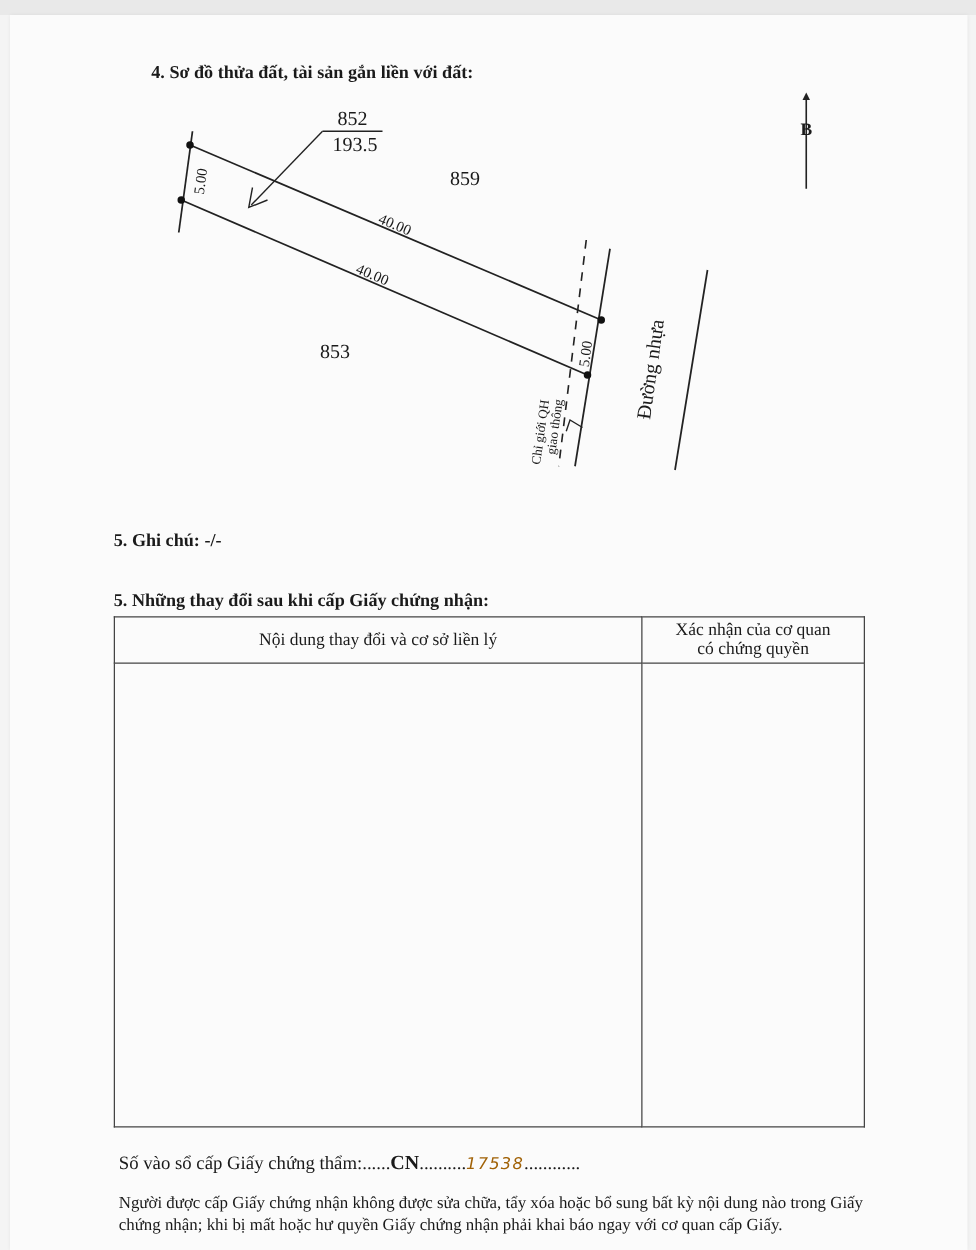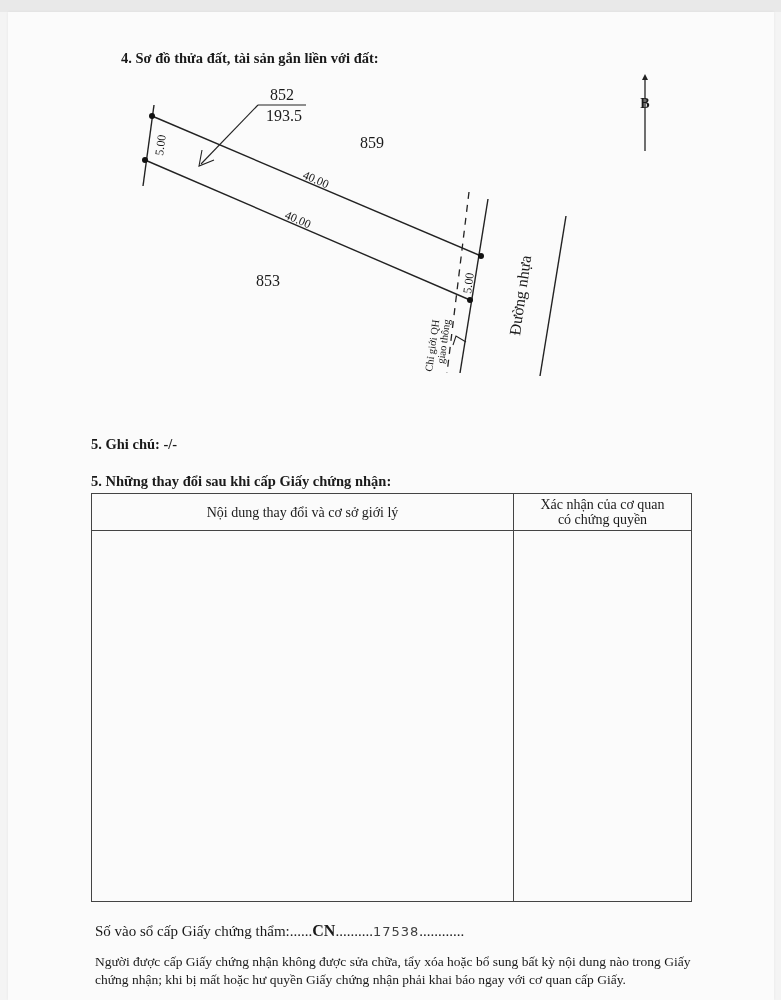--- a/index.html
+++ b/index.html
@@ -14,21 +14,21 @@
     background: #fbfbfb;
     box-shadow: 0 0 3px rgba(0,0,0,0.06);
   }
   .top-band {
     position: absolute; left: 0; top: 0; width: 781px; height: 12px; background: #e9e9e9;
   }
   .section-heading {
     position: absolute; left: 91px; font-weight: bold; font-size: 14.5px; white-space: nowrap;
   }
   #sec4 { top: 50px; margin-left: 30px; }
-  #sec5 { top: 436px; }
+  #sec5 { top: 425px; }
   #sec6 { top: 473px; }
   svg.diagram { position: absolute; left: 0; top: 0; }
   .plot-text { font-family: "Liberation Serif", serif; fill: #1a1a1a; }
 
   table.changes {
     position: absolute; left: 91px; top: 493px; width: 600px; height: 409px;
     border-collapse: collapse; table-layout: fixed;
     font-size: 14px;
   }
   table.changes th, table.changes td {
@@ -36,21 +36,21 @@
   }
   table.changes th { height: 36px; text-align: center; vertical-align: middle; line-height: 15px; }
   table.changes col.c1 { width: 422px; }
   table.changes col.c2 { width: 178px; }
 
   .reg-line {
     position: absolute; left: 95px; top: 922px; font-size: 15px; white-space: nowrap;
   }
   .reg-line .cn { font-weight: bold; font-size: 16px; }
   .reg-line .handwritten {
-    font-family: "DejaVu Sans", sans-serif; color: #404040; font-size: 13px; letter-spacing: 1px;
+    font-family: "DejaVu Sans", sans-serif; font-style: italic; color: #a16207; font-size: 13px; letter-spacing: 1px;
   }
   .notice {
     position: absolute; left: 95px; top: 953px; width: 620px; font-size: 13.5px; line-height: 18px;
   }
 </style>
 </head>
 <body>
 
 <div class="top-band"></div>
 <div class="page"></div>
@@ -104,21 +104,21 @@
 <div id="sec5" class="section-heading">5. Ghi chú: -/-</div>
 <div id="sec6" class="section-heading">5. Những thay đổi sau khi cấp Giấy chứng nhận:</div>
 
 <table class="changes">
   <colgroup>
       <col class="c1">
       <col class="c2">
     </colgroup>
   <thead>
     <tr>
-      <th>Nội dung thay đổi và cơ sở giới lý</th>
+      <th>Nội dung thay đổi và cơ sở liền lý</th>
       <th>
         <span>Xác nhận của cơ quan</span><br>
         <span>có chứng quyền</span>
       </th>
     </tr>
   </thead>
   <tbody>
     <tr>
       <td></td>
       <td></td>

